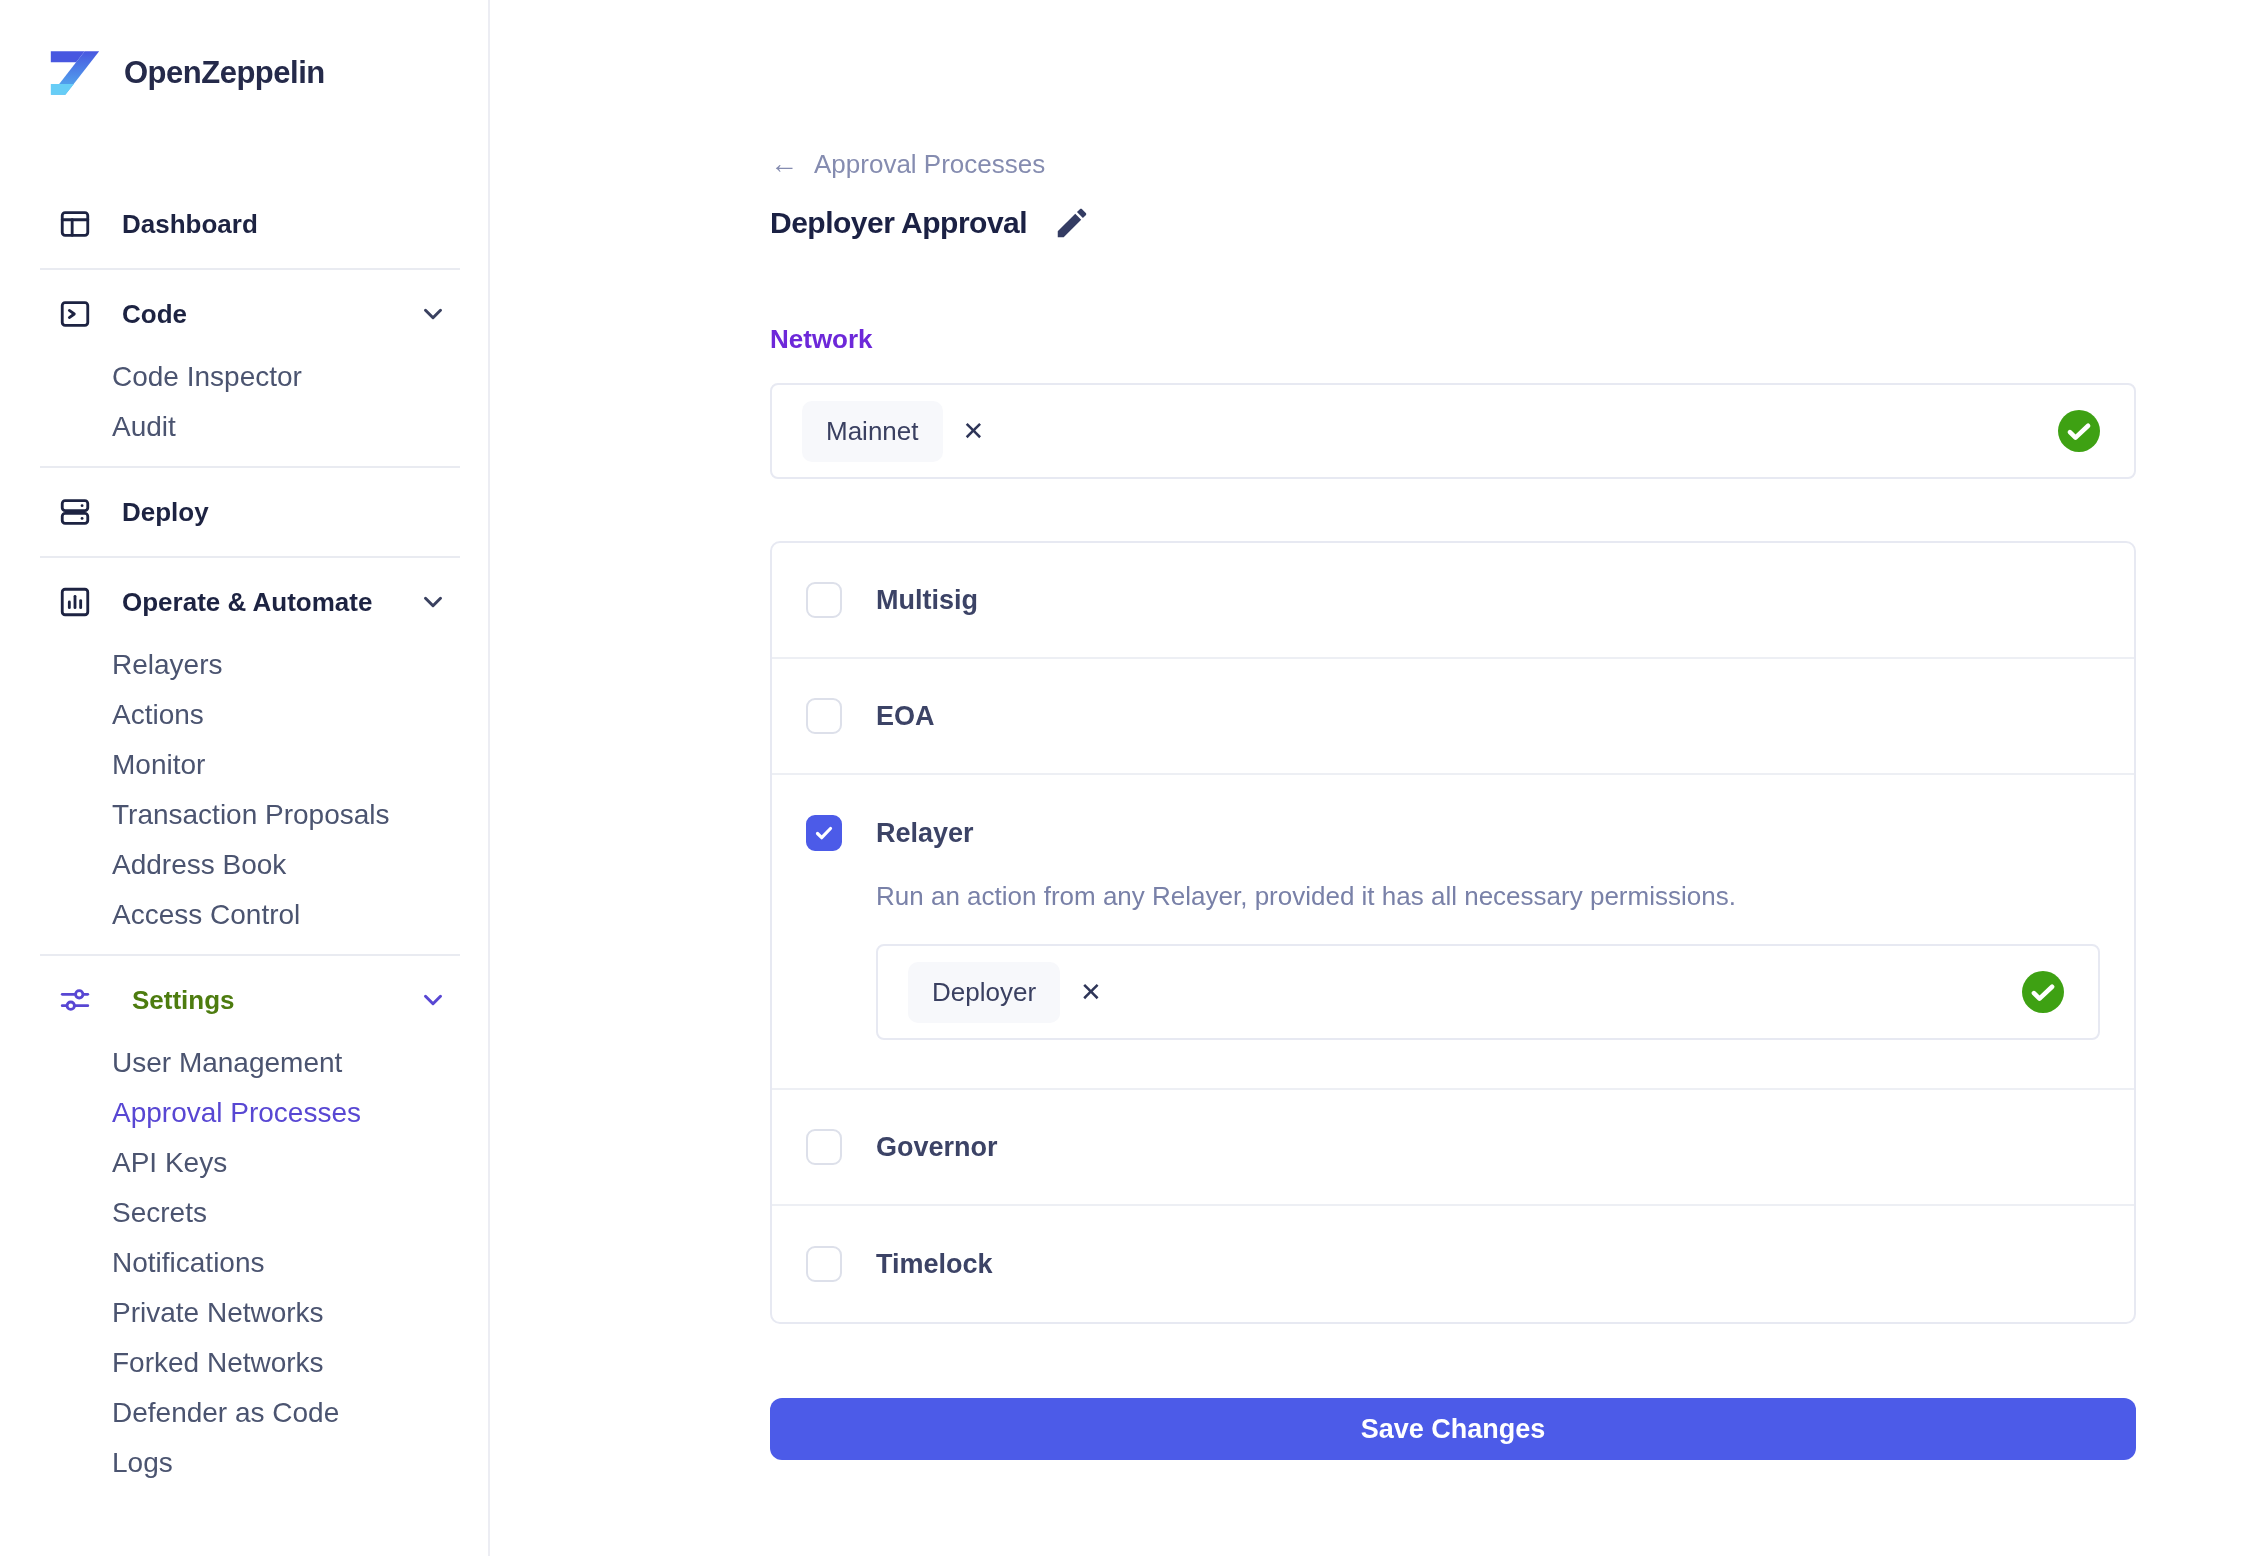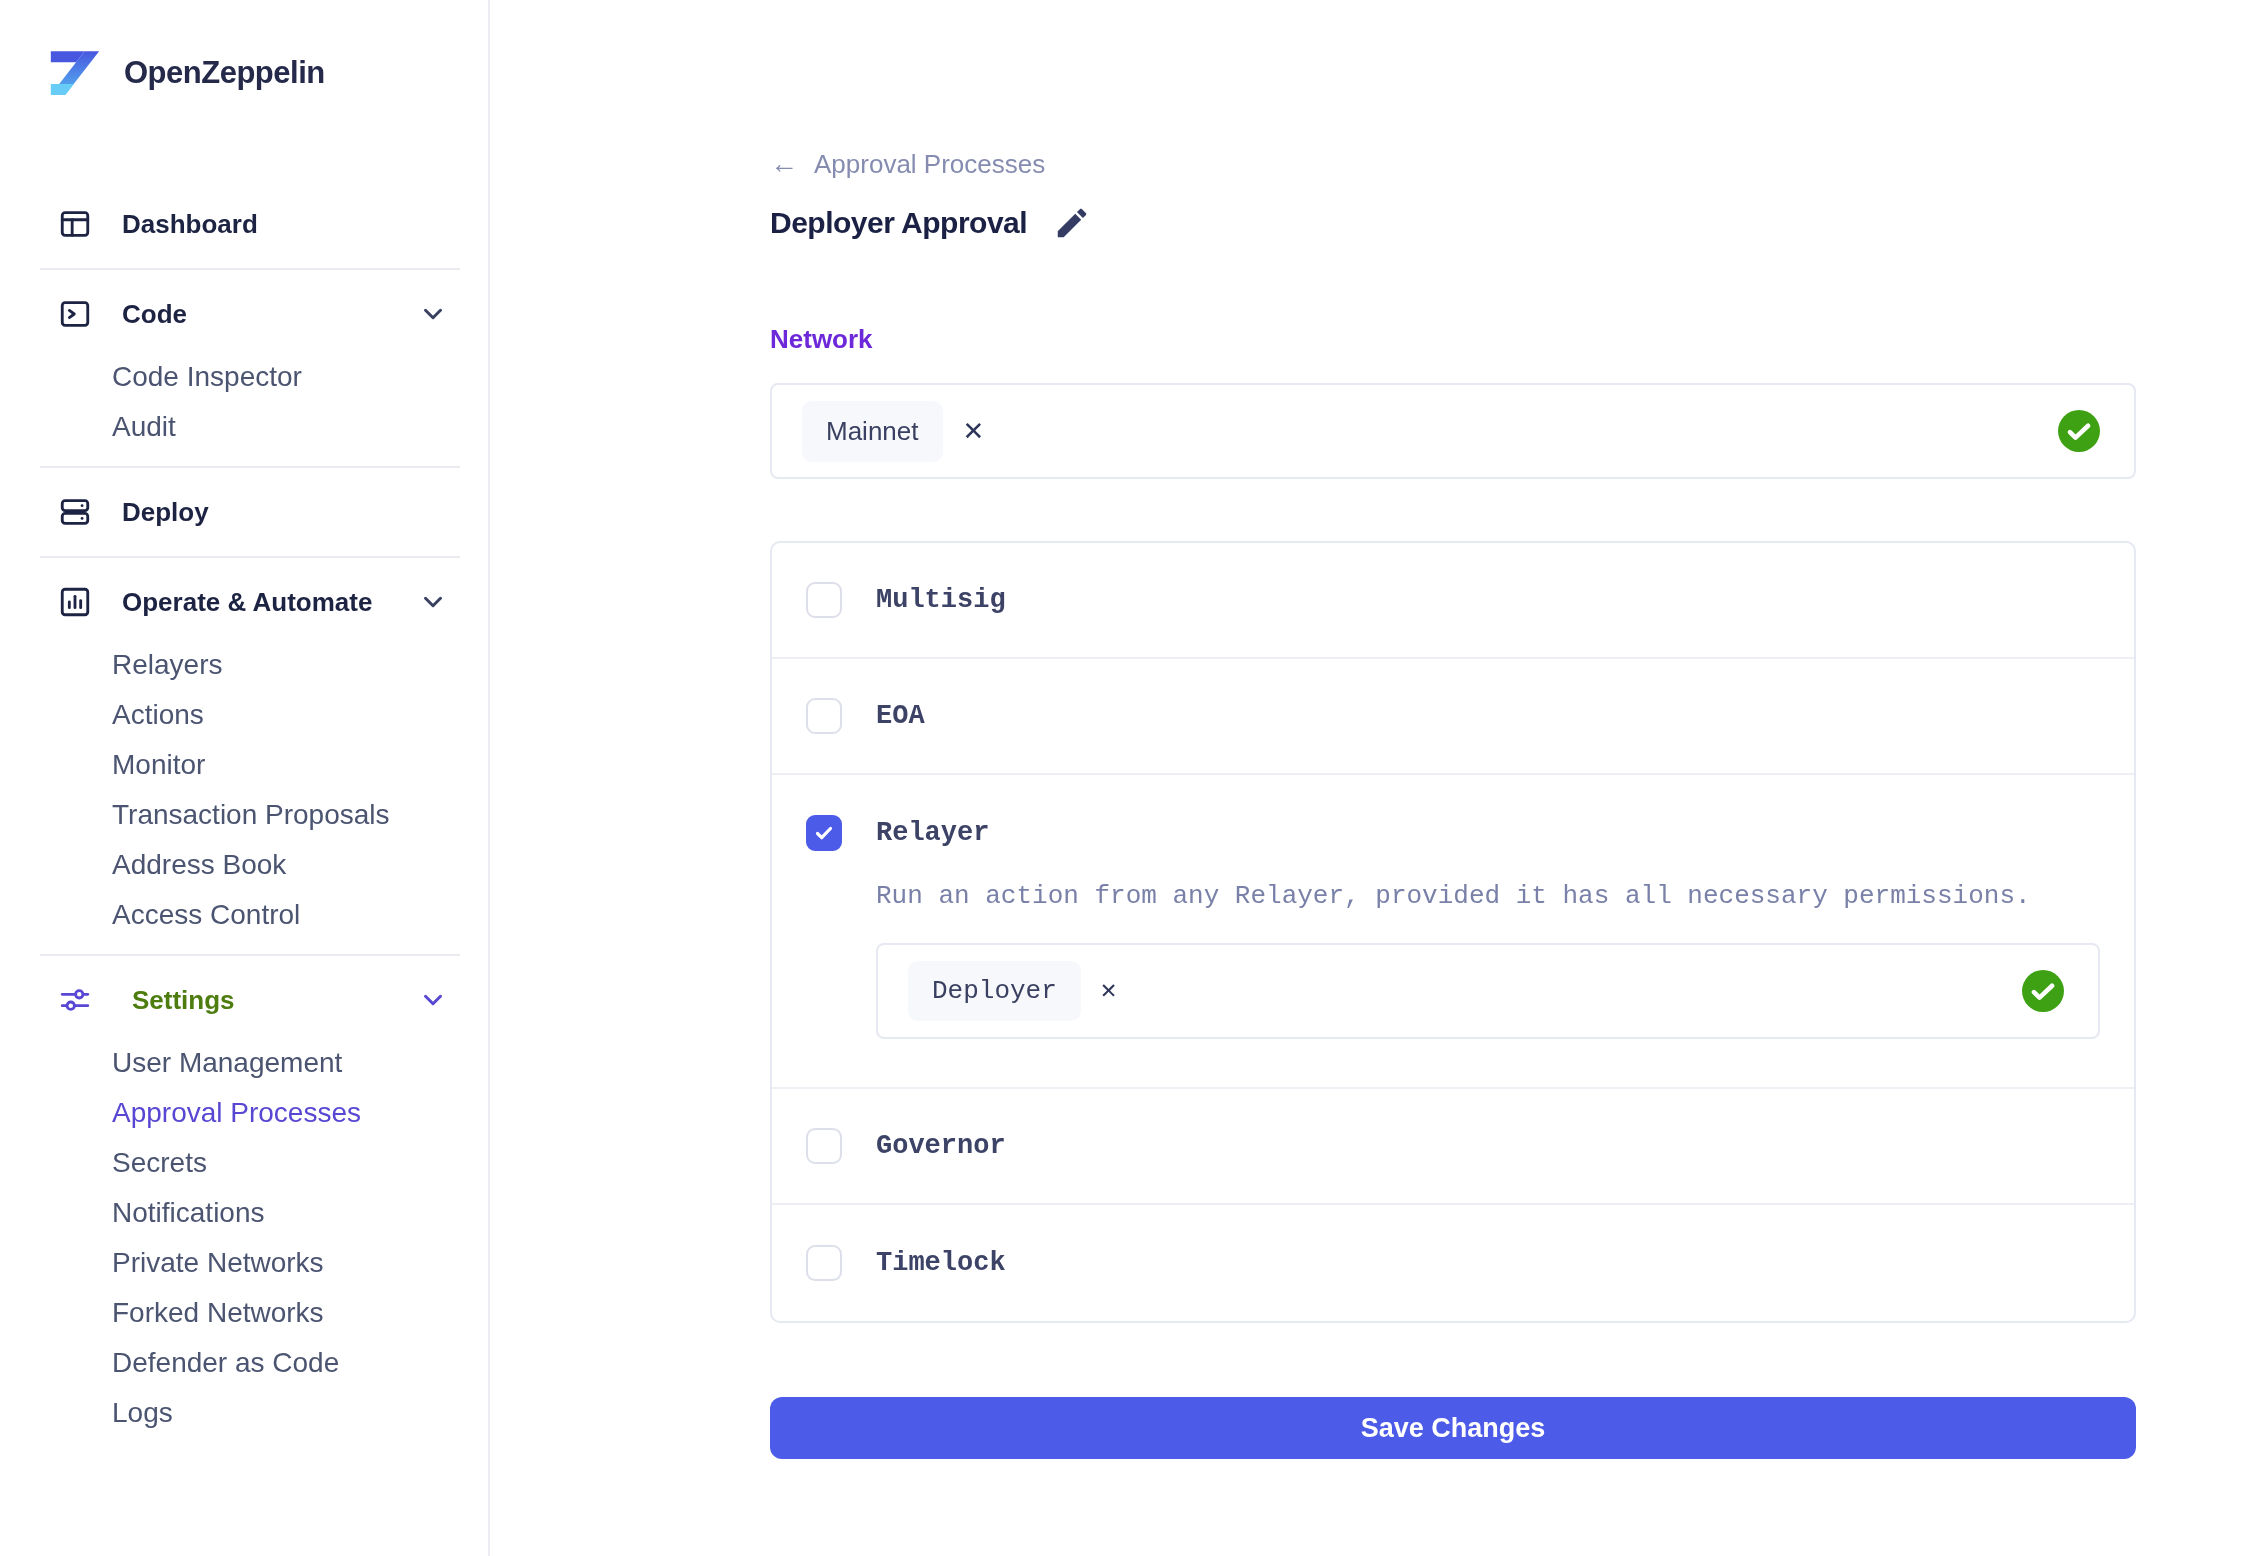--- a/index.html
+++ b/index.html
@@ -42,21 +42,21 @@
   .select-box { margin-top:28px; height:96px; border:2px solid #e7e9f2; border-radius:8px;
     display:flex; align-items:center; padding:0 30px; position:relative; background:#fff; }
   .chip { background:#f7f8fb; border-radius:10px; padding:15px 24px;
     font-size:26px; color:#3a4061; }
   .chip-x { margin-left:20px; font-size:26px; color:#2e3558; cursor:pointer; line-height:1; }
   .valid-badge { position:absolute; right:34px; top:50%; transform:translateY(-50%);
     width:42px; height:42px; display:flex; }
 
   .card { margin-top:62px; border:2px solid #e7e9f2; border-radius:10px; background:#fff; }
   .card-row { display:flex; align-items:center; min-height:116px; padding:16px 34px;
-    border-bottom:2px solid #edeff4;font-family:Liberation Mono, monospace; }
+    border-bottom:2px solid #edeff4; }
   .card-row:last-child { border-bottom:none; }
   .card-row.expanded { display:block; padding-top:40px; padding-bottom:48px; }
   .row-head { display:flex; align-items:center; }
 
   .checkbox { width:36px; height:36px; border:2px solid #dde0ea; border-radius:9px;
     background:#fff; flex:0 0 auto; cursor:pointer; display:flex;
     align-items:center; justify-content:center; }
   .checkbox.checked { background:#4c5be8; border-color:#4c5be8; }
   .checkbox svg { width:24px; height:24px; }
 
@@ -176,20 +176,21 @@
       <span class="nlabel">Settings</span>
       <span class="chev">
         <svg viewBox="0 0 24 24" fill="none" stroke="#5847d3" stroke-width="2.4" stroke-linecap="round" stroke-linejoin="round">
             <polyline points="6,9 12,15 18,9"></polyline>
           </svg>
       </span>
     </div>
     <div class="nav-sub">
       <div class="nav-sub-item">User Management</div>
       <div class="nav-sub-item active">Approval Processes</div>
+      <div class="nav-sub-item">API Keys</div>
       <div class="nav-sub-item">Secrets</div>
       <div class="nav-sub-item">Notifications</div>
       <div class="nav-sub-item">Private Networks</div>
       <div class="nav-sub-item">Forked Networks</div>
       <div class="nav-sub-item">Defender as Code</div>
       <div class="nav-sub-item">Logs</div>
     </div>
   </nav>
 </aside>
 

